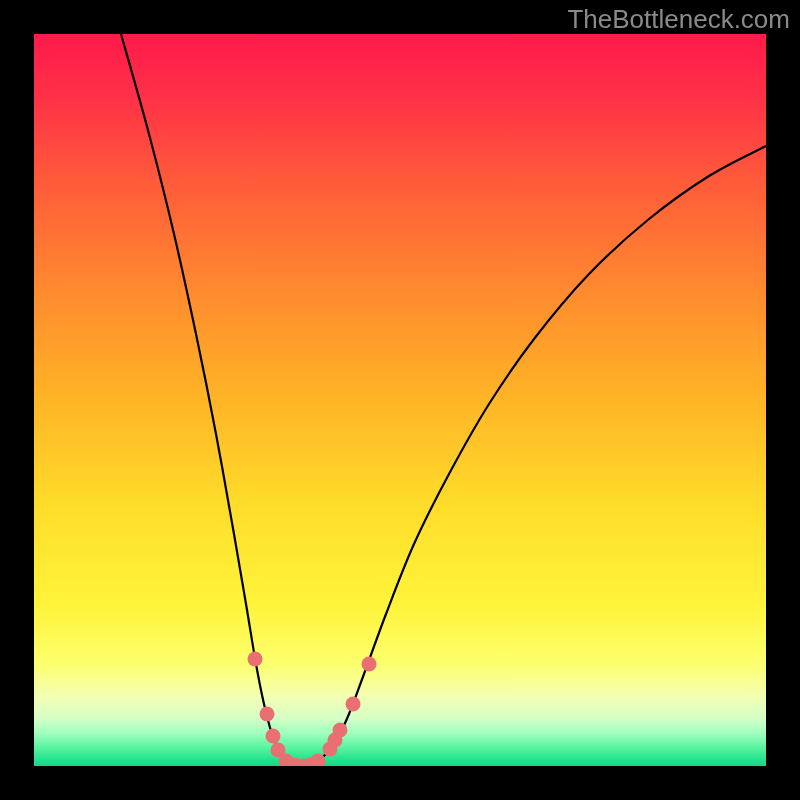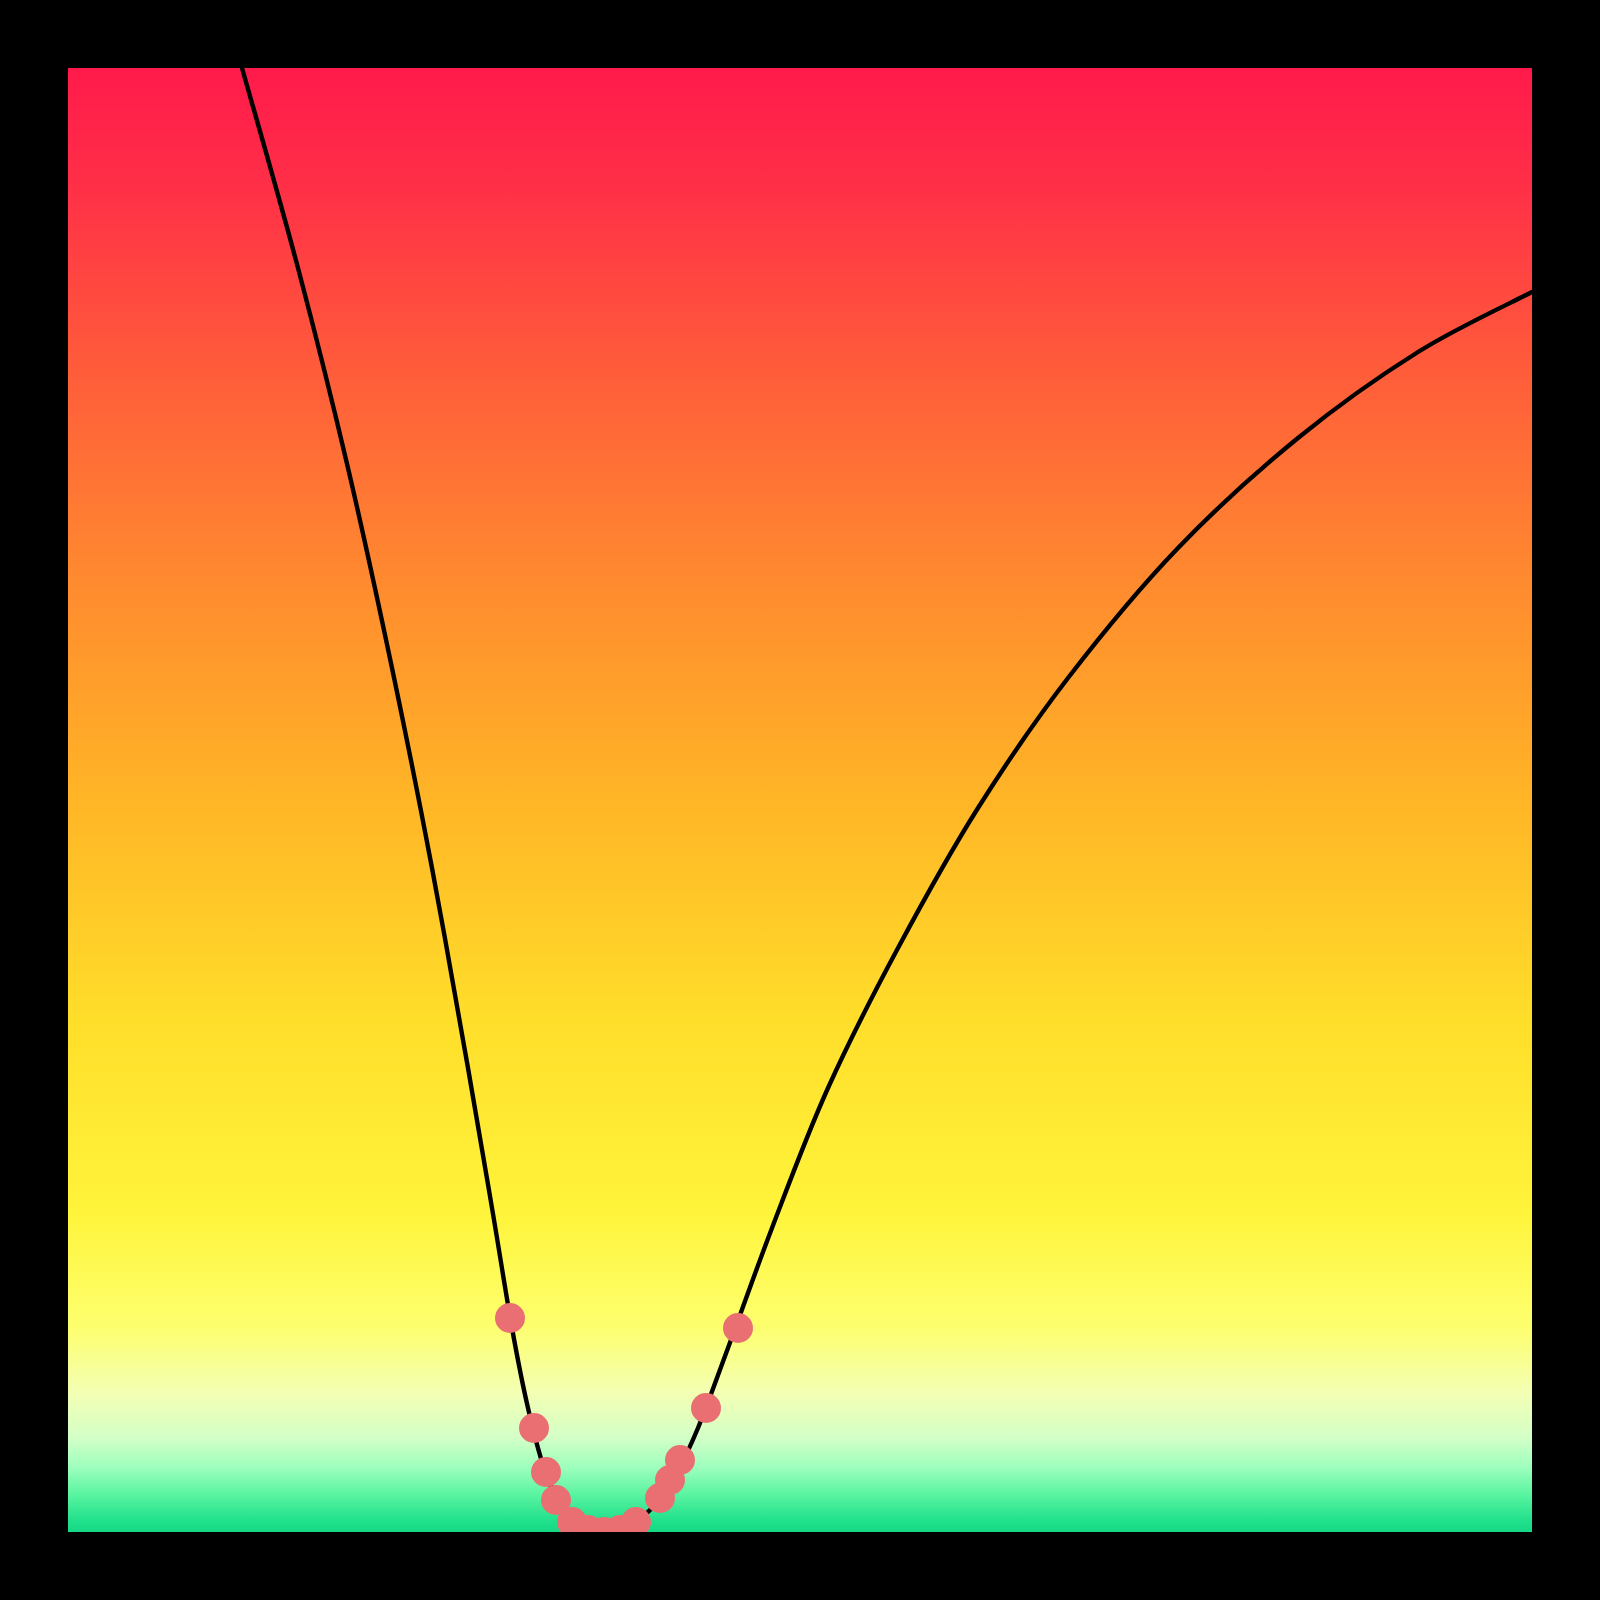--- a/index.html
+++ b/index.html
@@ -80,14 +80,15 @@
           <circle cx="284" cy="727" r="7.5" fill="#e96f72"></circle>
           <circle cx="296" cy="715" r="7.5" fill="#e96f72"></circle>
           <circle cx="301" cy="706" r="7.5" fill="#e96f72"></circle>
           <circle cx="306" cy="696" r="7.5" fill="#e96f72"></circle>
           <circle cx="319" cy="670" r="7.5" fill="#e96f72"></circle>
           <circle cx="335" cy="630" r="7.5" fill="#e96f72"></circle>
         </g>
     </svg>
   </div>
 
+  <div class="watermark">TheBottleneck.com</div>
 
 </div>
 
 </body></html>

